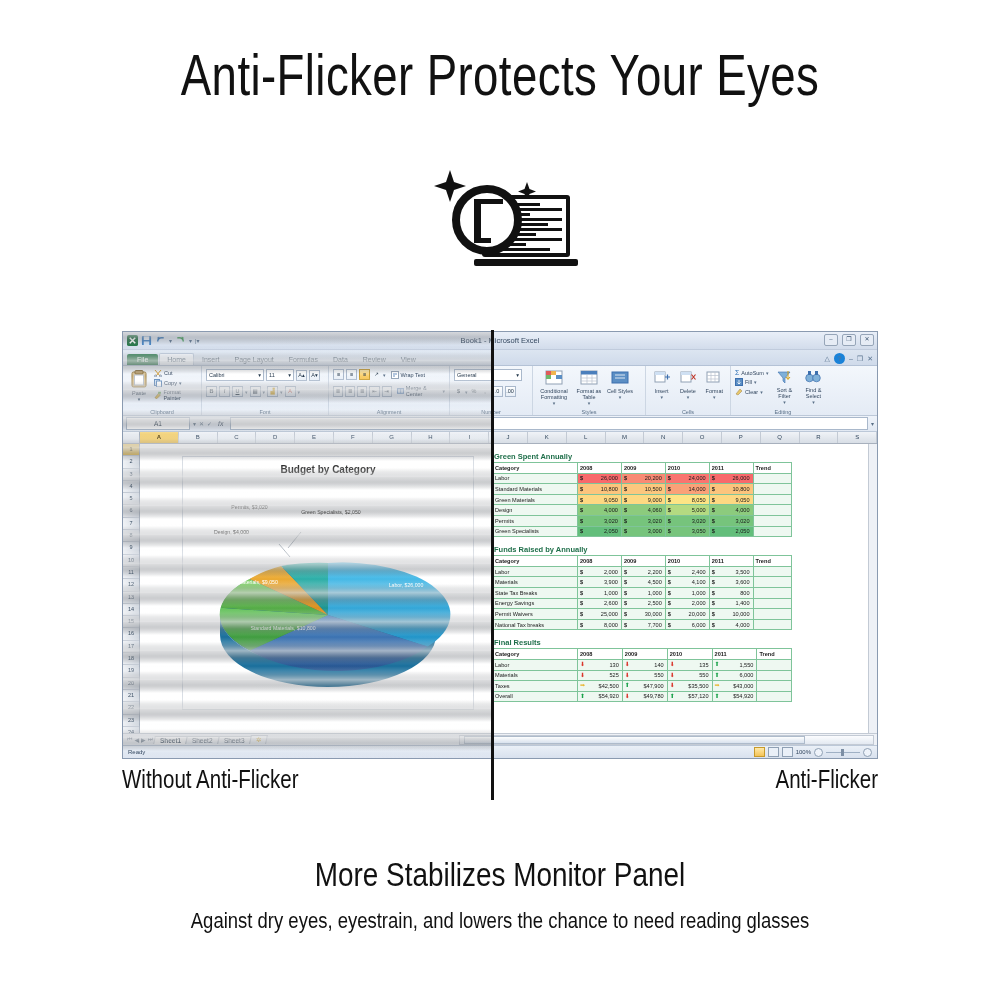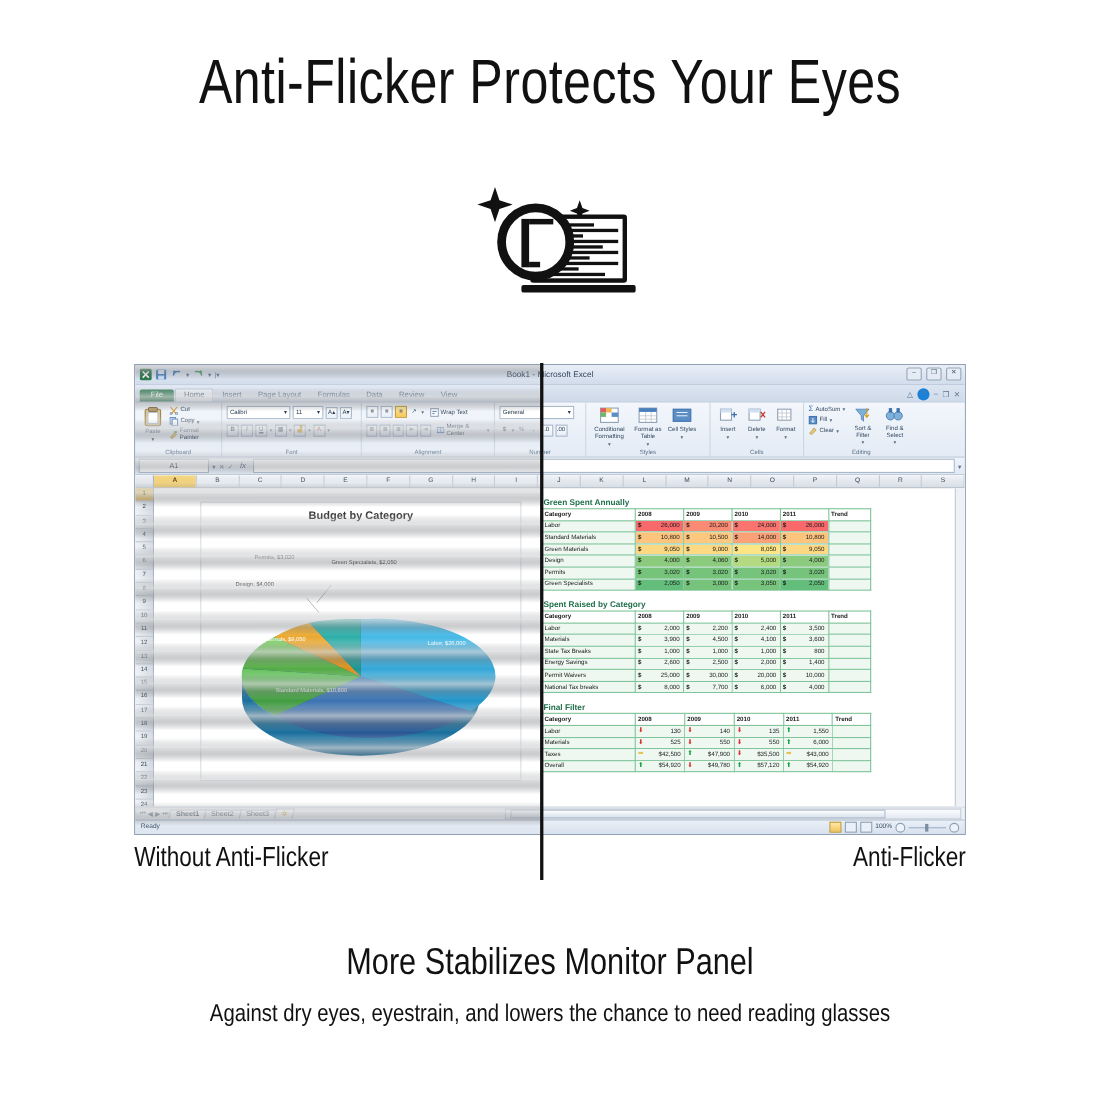--- a/index.html
+++ b/index.html
@@ -668,21 +668,21 @@
                   <td class="cat">Green Specialists</td>
                   <td class="num" style="background:#63be7b;"><span class="dol">$</span><span>2,050</span></td>
                   <td class="num" style="background:#76c47c;"><span class="dol">$</span><span>3,000</span></td>
                   <td class="num" style="background:#77c47c;"><span class="dol">$</span><span>3,050</span></td>
                   <td class="num" style="background:#63be7b;"><span class="dol">$</span><span>2,050</span></td>
                   <td class="plain"></td>
                 </tr>
               </tbody>
                 </table>
 
-              <div class="tbl-title">Spent Raised by Category</div>
+              <div class="tbl-title">Funds Raised by Annually</div>
               <table class="xt">
                 <tbody>
                     <tr>
                   <th style="width:80px;">Category</th>
                   <th>2008</th>
                   <th>2009</th>
                   <th>2010</th>
                   <th>2011</th>
                   <th>Trend</th>
                 </tr>
@@ -730,21 +730,21 @@
                   <td class="cat">National Tax breaks</td>
                   <td class="num plain"><span class="dol">$</span><span>8,000</span></td>
                   <td class="num plain"><span class="dol">$</span><span>7,700</span></td>
                   <td class="num plain"><span class="dol">$</span><span>6,000</span></td>
                   <td class="num plain"><span class="dol">$</span><span>4,000</span></td>
                   <td class="plain"></td>
                 </tr>
               </tbody>
                 </table>
 
-              <div class="tbl-title">Final Filter</div>
+              <div class="tbl-title">Final Results</div>
               <table class="xt">
                 <tbody>
                     <tr>
                   <th style="width:80px;">Category</th>
                   <th>2008</th>
                   <th>2009</th>
                   <th>2010</th>
                   <th>2011</th>
                   <th>Trend</th>
                 </tr>

